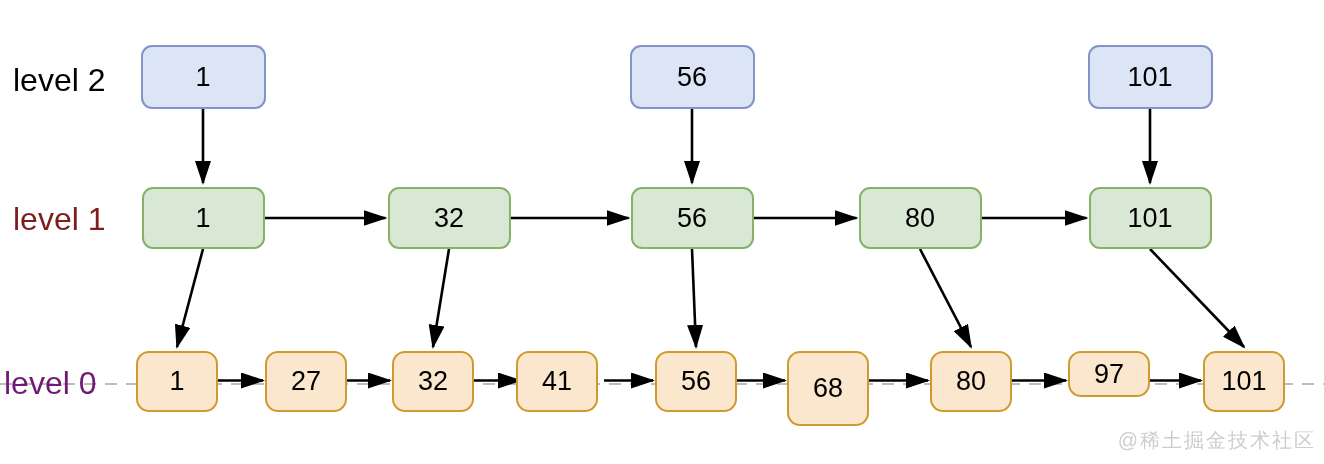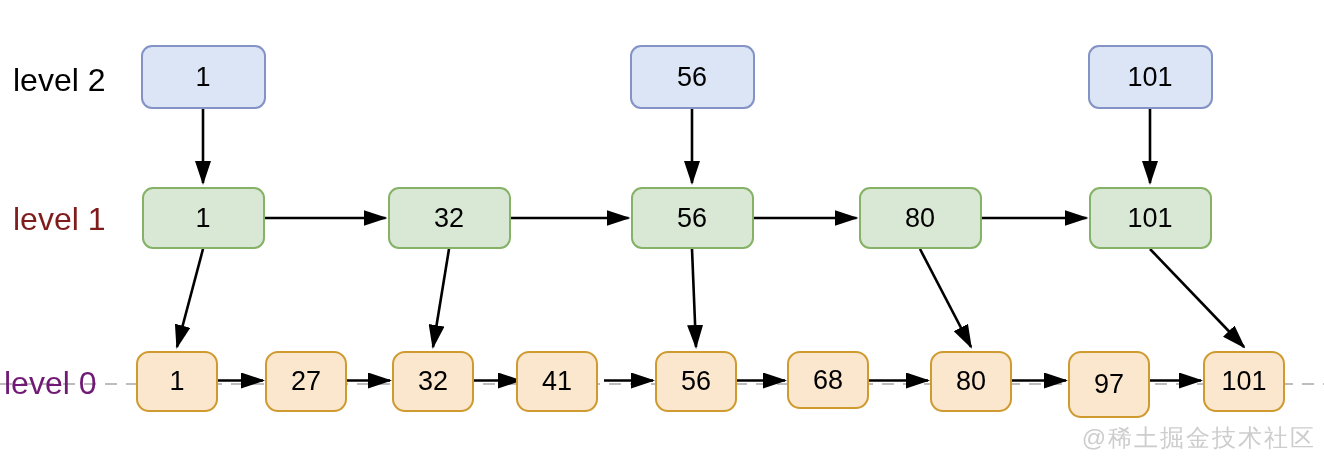--- a/index.html
+++ b/index.html
@@ -18,21 +18,21 @@
   }
   .node{
     position:absolute;
     display:flex;align-items:center;justify-content:center;
     box-sizing:border-box;
     font-size:27px;color:#000;
   }
   #watermark{
     position:absolute;
     right:8px;bottom:10px;
-    font-size:24px;letter-spacing:2px;
+    font-size:20px;letter-spacing:2px;
     color:#cdcdcd;
     white-space:nowrap;
   }
 </style>
 </head>
 <body>
 
 <div id="canvas">
   <svg id="edge-layer" width="1324" height="464" viewBox="0 0 1324 464">
     <defs>
@@ -76,19 +76,19 @@
       <div class="node" style="left: 141.5px; top: 187px; width: 123px; height: 62px; border-radius: 11px; background: rgb(217, 232, 212); border: 2.5px solid rgb(133, 178, 103);">1</div>
       <div class="node" style="left: 387.5px; top: 187px; width: 123px; height: 62px; border-radius: 11px; background: rgb(217, 232, 212); border: 2.5px solid rgb(133, 178, 103);">32</div>
       <div class="node" style="left: 630.5px; top: 187px; width: 123px; height: 62px; border-radius: 11px; background: rgb(217, 232, 212); border: 2.5px solid rgb(133, 178, 103);">56</div>
       <div class="node" style="left: 858.5px; top: 187px; width: 123px; height: 62px; border-radius: 11px; background: rgb(217, 232, 212); border: 2.5px solid rgb(133, 178, 103);">80</div>
       <div class="node" style="left: 1088.5px; top: 187px; width: 123px; height: 62px; border-radius: 11px; background: rgb(217, 232, 212); border: 2.5px solid rgb(133, 178, 103);">101</div>
       <div class="node" style="left: 136px; top: 351px; width: 82px; height: 61px; border-radius: 13px; background: rgb(251, 231, 206); border: 2.5px solid rgb(207, 155, 48);">1</div>
       <div class="node" style="left: 265px; top: 351px; width: 82px; height: 61px; border-radius: 13px; background: rgb(251, 231, 206); border: 2.5px solid rgb(207, 155, 48);">27</div>
       <div class="node" style="left: 392px; top: 351px; width: 82px; height: 61px; border-radius: 13px; background: rgb(251, 231, 206); border: 2.5px solid rgb(207, 155, 48);">32</div>
       <div class="node" style="left: 516px; top: 351px; width: 82px; height: 61px; border-radius: 13px; background: rgb(251, 231, 206); border: 2.5px solid rgb(207, 155, 48);">41</div>
       <div class="node" style="left: 655px; top: 351px; width: 82px; height: 61px; border-radius: 13px; background: rgb(251, 231, 206); border: 2.5px solid rgb(207, 155, 48);">56</div>
-      <div class="node" style="left: 787px; top: 351px; width: 82px; height: 58px; border-radius: 13px; background: rgb(251, 231, 206); border: 2.5px solid rgb(207, 155, 48);">68</div>
+      <div class="node" style="left: 787px; top: 351px; width: 82px; height: 75px; border-radius: 13px; background: rgb(251, 231, 206); border: 2.5px solid rgb(207, 155, 48);">68</div>
       <div class="node" style="left: 930px; top: 351px; width: 82px; height: 61px; border-radius: 13px; background: rgb(251, 231, 206); border: 2.5px solid rgb(207, 155, 48);">80</div>
-      <div class="node" style="left: 1068px; top: 351px; width: 82px; height: 67px; border-radius: 13px; background: rgb(251, 231, 206); border: 2.5px solid rgb(207, 155, 48);">97</div>
+      <div class="node" style="left: 1068px; top: 351px; width: 82px; height: 46px; border-radius: 13px; background: rgb(251, 231, 206); border: 2.5px solid rgb(207, 155, 48);">97</div>
       <div class="node" style="left: 1203px; top: 351px; width: 82px; height: 61px; border-radius: 13px; background: rgb(251, 231, 206); border: 2.5px solid rgb(207, 155, 48);">101</div>
     </div>
   <div id="watermark">@稀土掘金技术社区</div>
 </div>
 
 </body></html>

